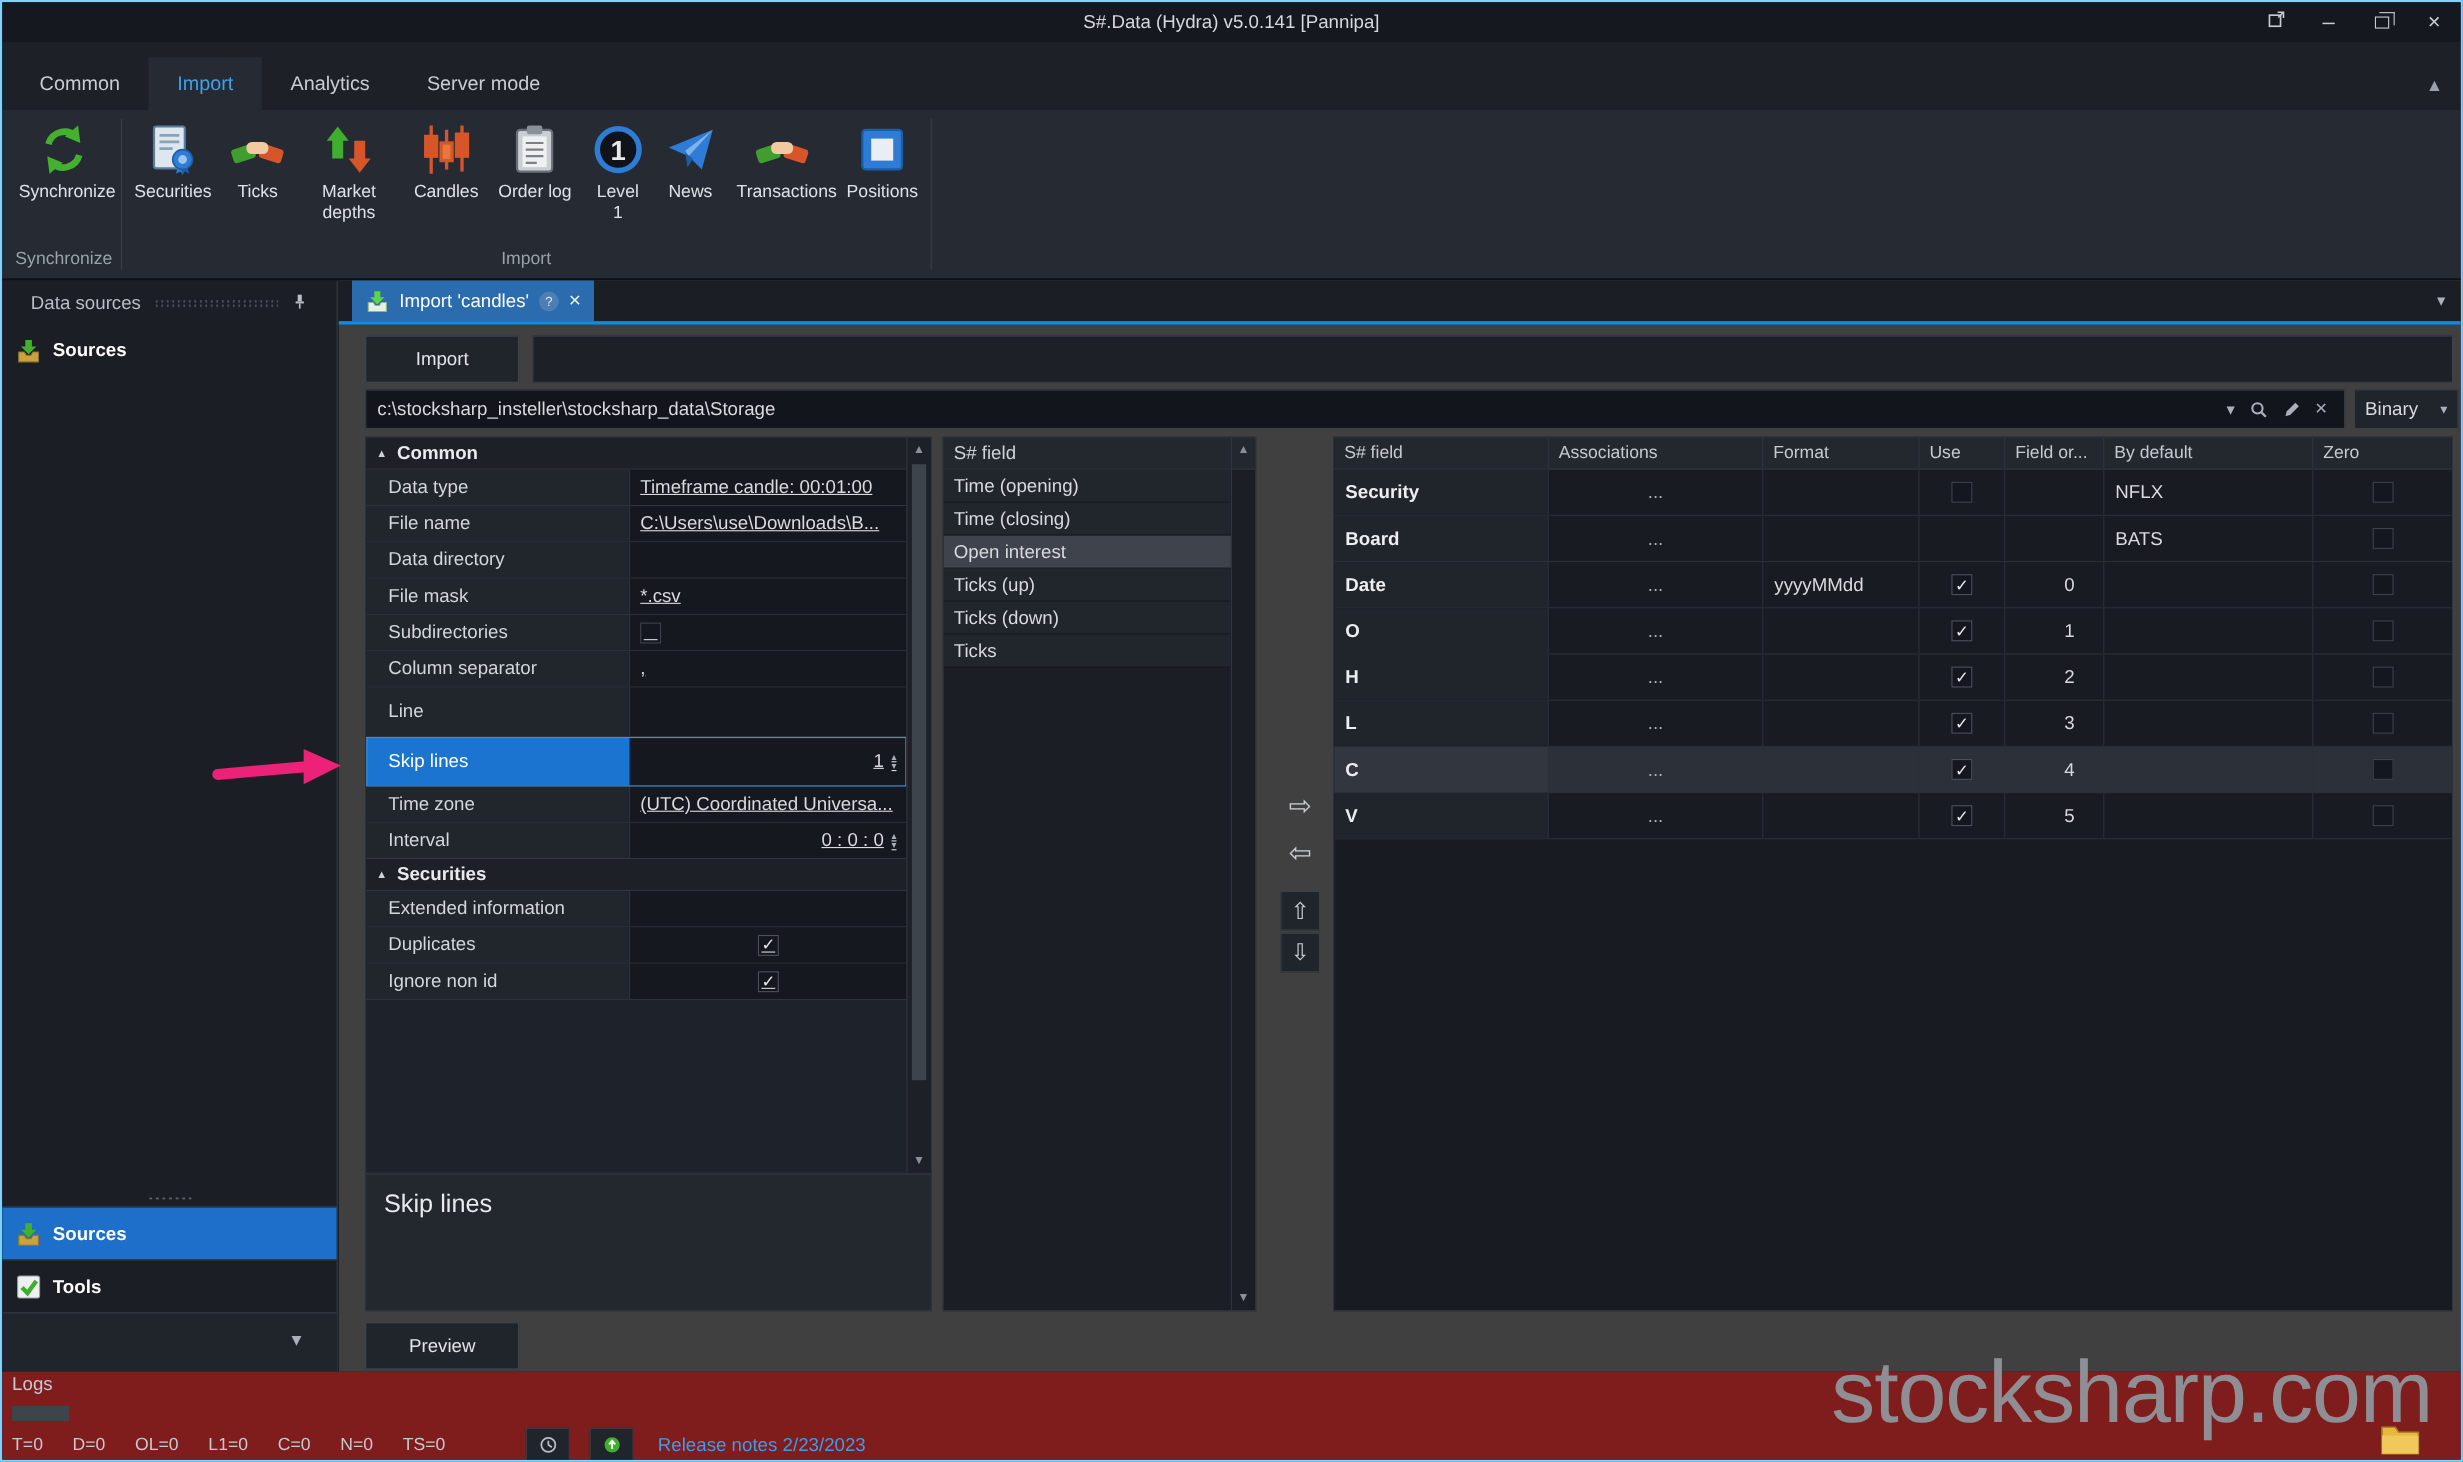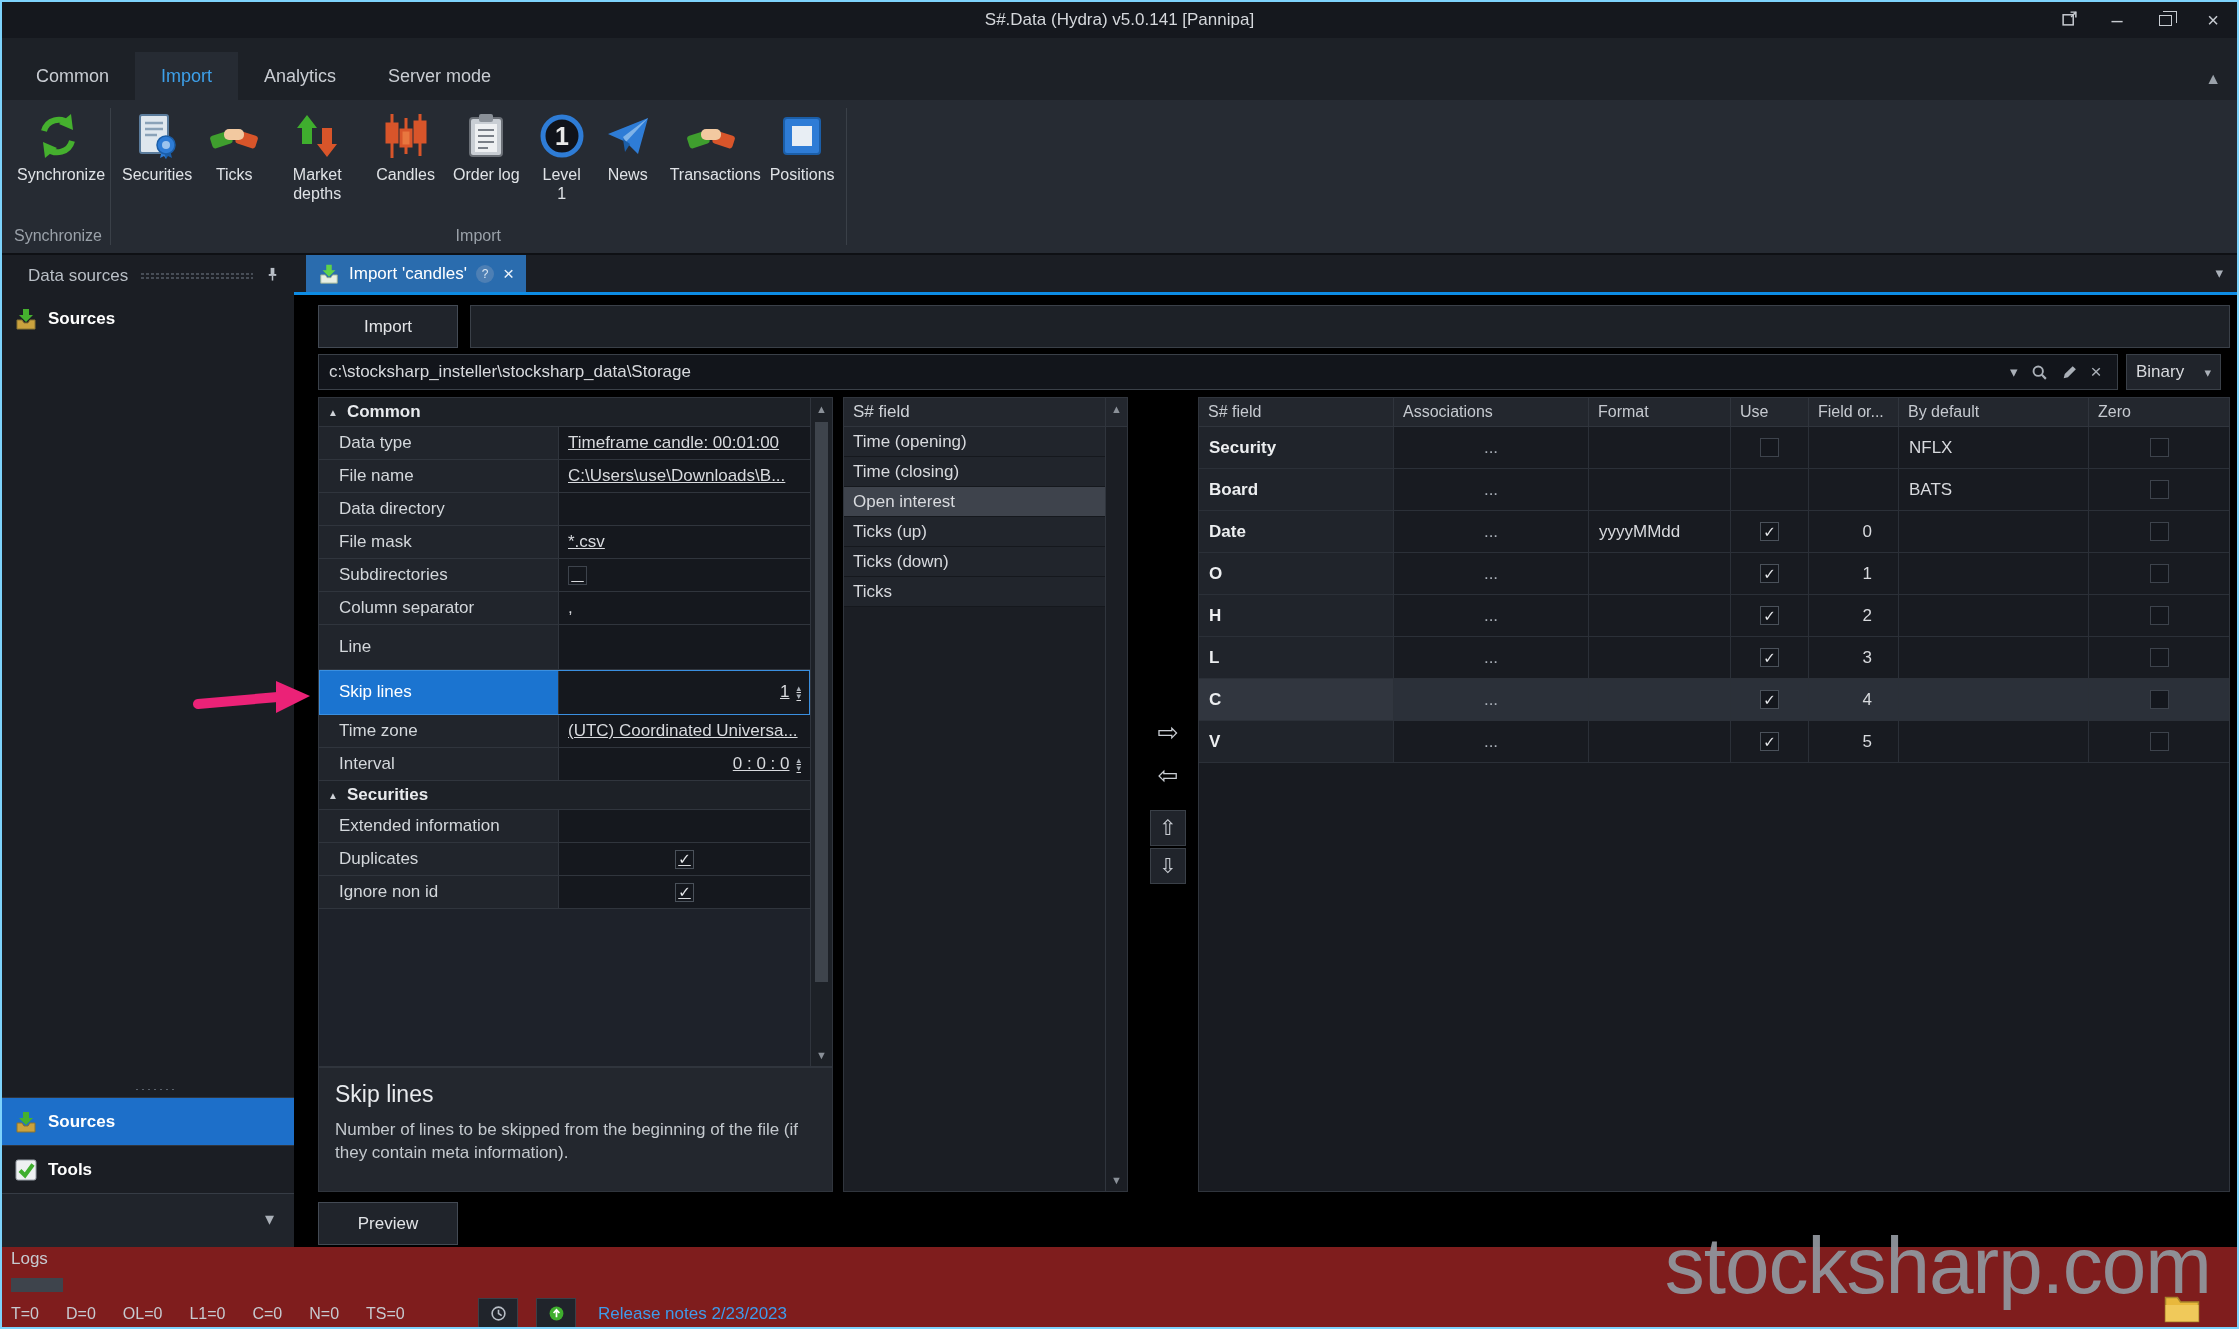--- a/index.html
+++ b/index.html
@@ -42,21 +42,21 @@
   .sicon svg { width:24px; height:24px; }
   .sidebar-bottom { position:absolute; left:0; right:0; bottom:0; }
   .dots-handle { height:16px; display:flex; justify-content:center; align-items:center; }
   .dots-handle .dots { width:40px; height:5px; background-image:radial-gradient(#5a616a 1.2px, transparent 1.2px); background-size:6px 5px; }
   .nav-item { display:flex; align-items:center; gap:10px; height:48px; padding:0 12px; color:#fff; font-weight:bold; font-size:17px; border-top:1px solid #30353d; }
   .nav-item.selected { background:#1d6fc9; }
   .nav-collapse { height:54px; background:#20242b; border-top:1px solid #363c45; position:relative; }
   .nav-collapse .chev { position:absolute; right:32px; top:14px; color:#aab0b8; font-size:18px; }
 
   
-  .main { position:absolute; left:292px; top:253px; right:0; height:992px; background:#000000; }
+  .main { position:absolute; left:306px; top:253px; right:0; height:992px; background:#404040; }
   .doctab-strip { position:absolute; left:0; top:0; right:0; height:37px; background:#1b1e24; }
   .doctab { position:absolute; left:12px; top:0; height:37px; background:#2a6cae; display:flex; align-items:center; gap:9px; padding:0 12px; color:#fff; font-size:17px; }
   .doctab .dicon svg { width:22px; height:22px; display:block; }
   .help-badge { width:18px; height:18px; border-radius:50%; background:#4d7fb4; color:#dce8f4; font-size:12px; display:flex; align-items:center; justify-content:center; }
   .tab-close { color:#eaf2fa; font-size:19px; line-height:19px; }
   .doctab-underline { position:absolute; left:0; top:37px; right:0; height:3px; background:#0d8ce4; }
   .doctab-caret { position:absolute; right:14px; top:9px; color:#aab0b8; font-size:15px; }
 
   .btn { position:absolute; background:#20242b; border:1px solid #434a54; color:#e2e4e7; font-size:17px; display:flex; align-items:center; justify-content:center; }
   #import-btn { left:24px; top:50px; width:140px; height:43px; }
@@ -489,21 +489,20 @@
       </div>
       <div class="pg-scroll">
         <div class="sarrow">▲</div>
         <div class="pg-thumb"></div>
         <div class="sarrow bottom">▼</div>
       </div>
     </div>
 
     <div class="desc">
       <h3>Skip lines</h3>
-      <p>Number of lines to be skipped from the beginning of the file (if they contain meta information).</p>
     </div>
 
     <div class="btn" id="preview-btn">
       <span>Preview</span>
     </div>
 
     <div class="fields">
       <div class="fl-header">S# field</div>
       <div class="fl-body">
         <div class="fl-item">Time (opening)</div>

